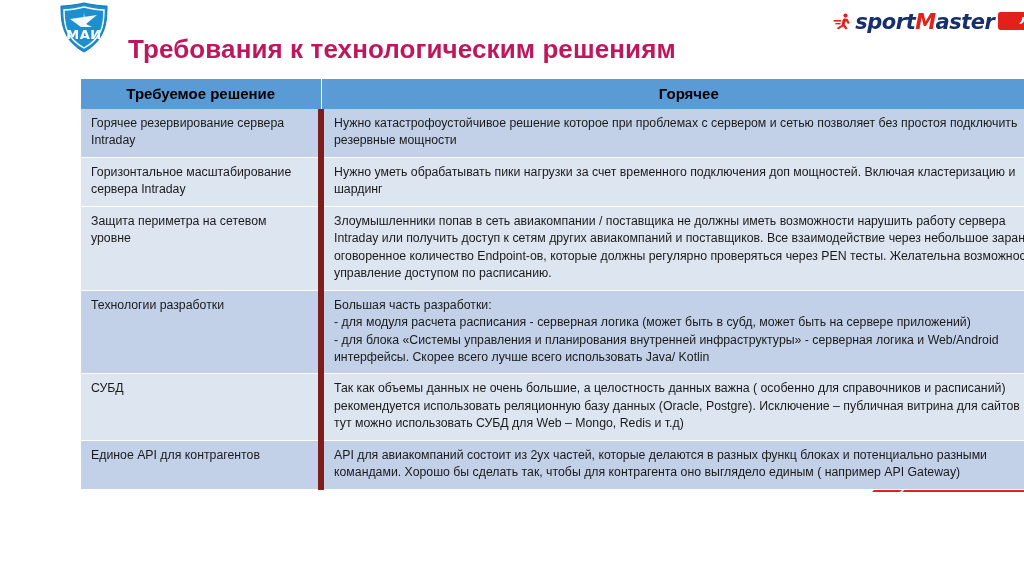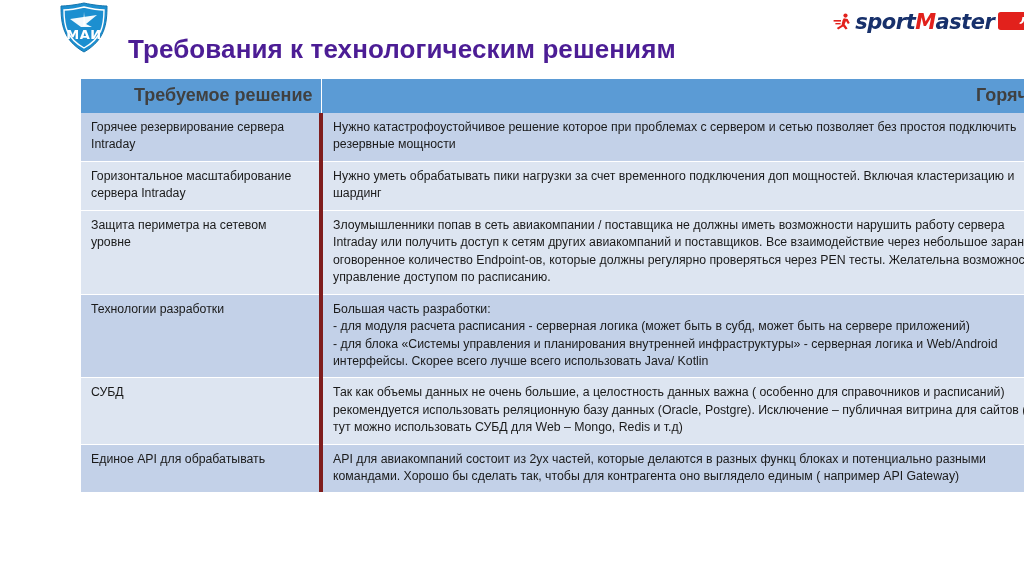--- a/index.html
+++ b/index.html
@@ -80,21 +80,21 @@
     line-height: 1.15;
   }
 
   
   .slide-title {
     position: absolute;
     left: 80px;
     top: 34px;
     font-size: 26px;
     font-weight: bold;
-    color: #4c1d95;
+    color: #be185d;
     letter-spacing: 0.1px;
     white-space: nowrap;
     z-index: 5;
   }
 
   
   .req-table {
     position: absolute;
     left: 33px;
     top: 79px;
@@ -103,37 +103,37 @@
     table-layout: fixed;
     z-index: 4;
     font-size: 12.3px;
     color: #1a1a1a;
   }
   .req-table col.col-sol { width: 240px; }
   .req-table col.col-desc { width: 735px; }
 
   .req-table thead th {
     background: #5b9bd5;
-    color: #404040;
-    font-size: 18px;
+    color: #000000;
+    font-size: 15px;
     font-weight: bold;
     padding: 6px 8px 7px 8px;
-    text-align: right;
+    text-align: center;
     border: none;
     border-right: 1px solid #ffffff;
     height: 16px;
     vertical-align: middle;
   }
   .req-table thead th:last-child { border-right: none; }
 
   .req-table tbody td {
     vertical-align: top;
     padding: 6px 10px 7px 10px;
     line-height: 1.42;
-    border-right: 4px solid #7f1d1d;
+    border-right: 6px solid #7f1d1d;
     border-bottom: 1px solid #ffffff;
   }
   .req-table tbody td:last-child { border-right: none; }
 
   .req-table tbody tr.row-a td { background: #c3d1e8; }
   .req-table tbody tr.row-b td { background: #dde5f1; }
 
   .cell-desc { white-space: pre-line; }
 </style>
 </head>
@@ -209,19 +209,19 @@
         <td class="cell-sol">Технологии разработки</td>
         <td class="cell-desc">Большая часть разработки:
 - для  модуля расчета расписания  - серверная логика (может быть в субд, может быть на сервере приложений)
 - для блока «Системы управления  и планирования внутренней инфраструктуры» - серверная логика и Web/Android интерфейсы. Скорее всего лучше всего использовать Java/ Kotlin</td>
       </tr>
       <tr class="row-b">
         <td class="cell-sol">СУБД</td>
         <td class="cell-desc">Так как объемы данных не очень большие, а целостность данных важна ( особенно для справочников и расписаний) рекомендуется  использовать реляционную базу данных (Oracle, Postgre). Исключение – публичная витрина для сайтов ( тут можно использовать СУБД для Web – Mongo, Redis и т.д)</td>
       </tr>
       <tr class="row-a">
-        <td class="cell-sol">Единое API для обрабатывать</td>
+        <td class="cell-sol">Единое API для контрагентов</td>
         <td class="cell-desc">API для авиакомпаний состоит из 2ух частей, которые делаются в разных функц блоках и потенциально разными командами. Хорошо бы сделать так, чтобы для контрагента оно выглядело единым ( например API Gateway)</td>
       </tr>
     </tbody>
   </table>
 
 </div>
 
 </body></html>

